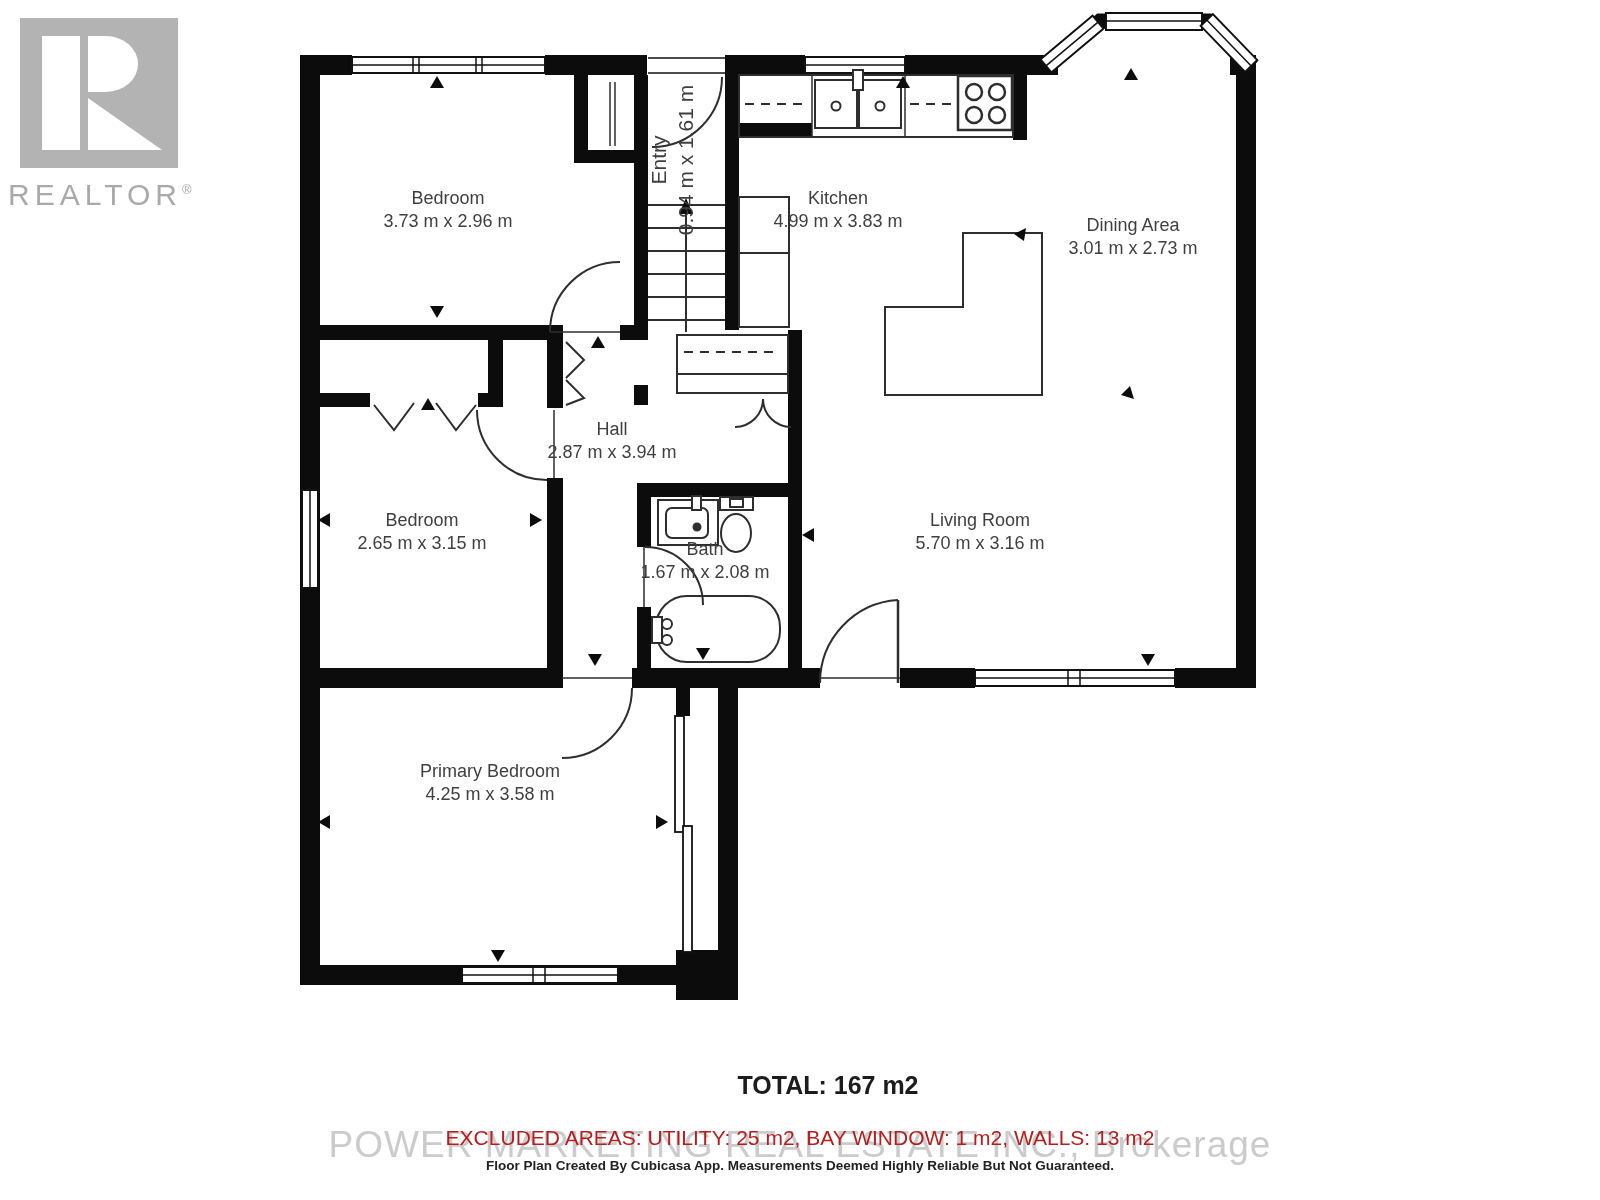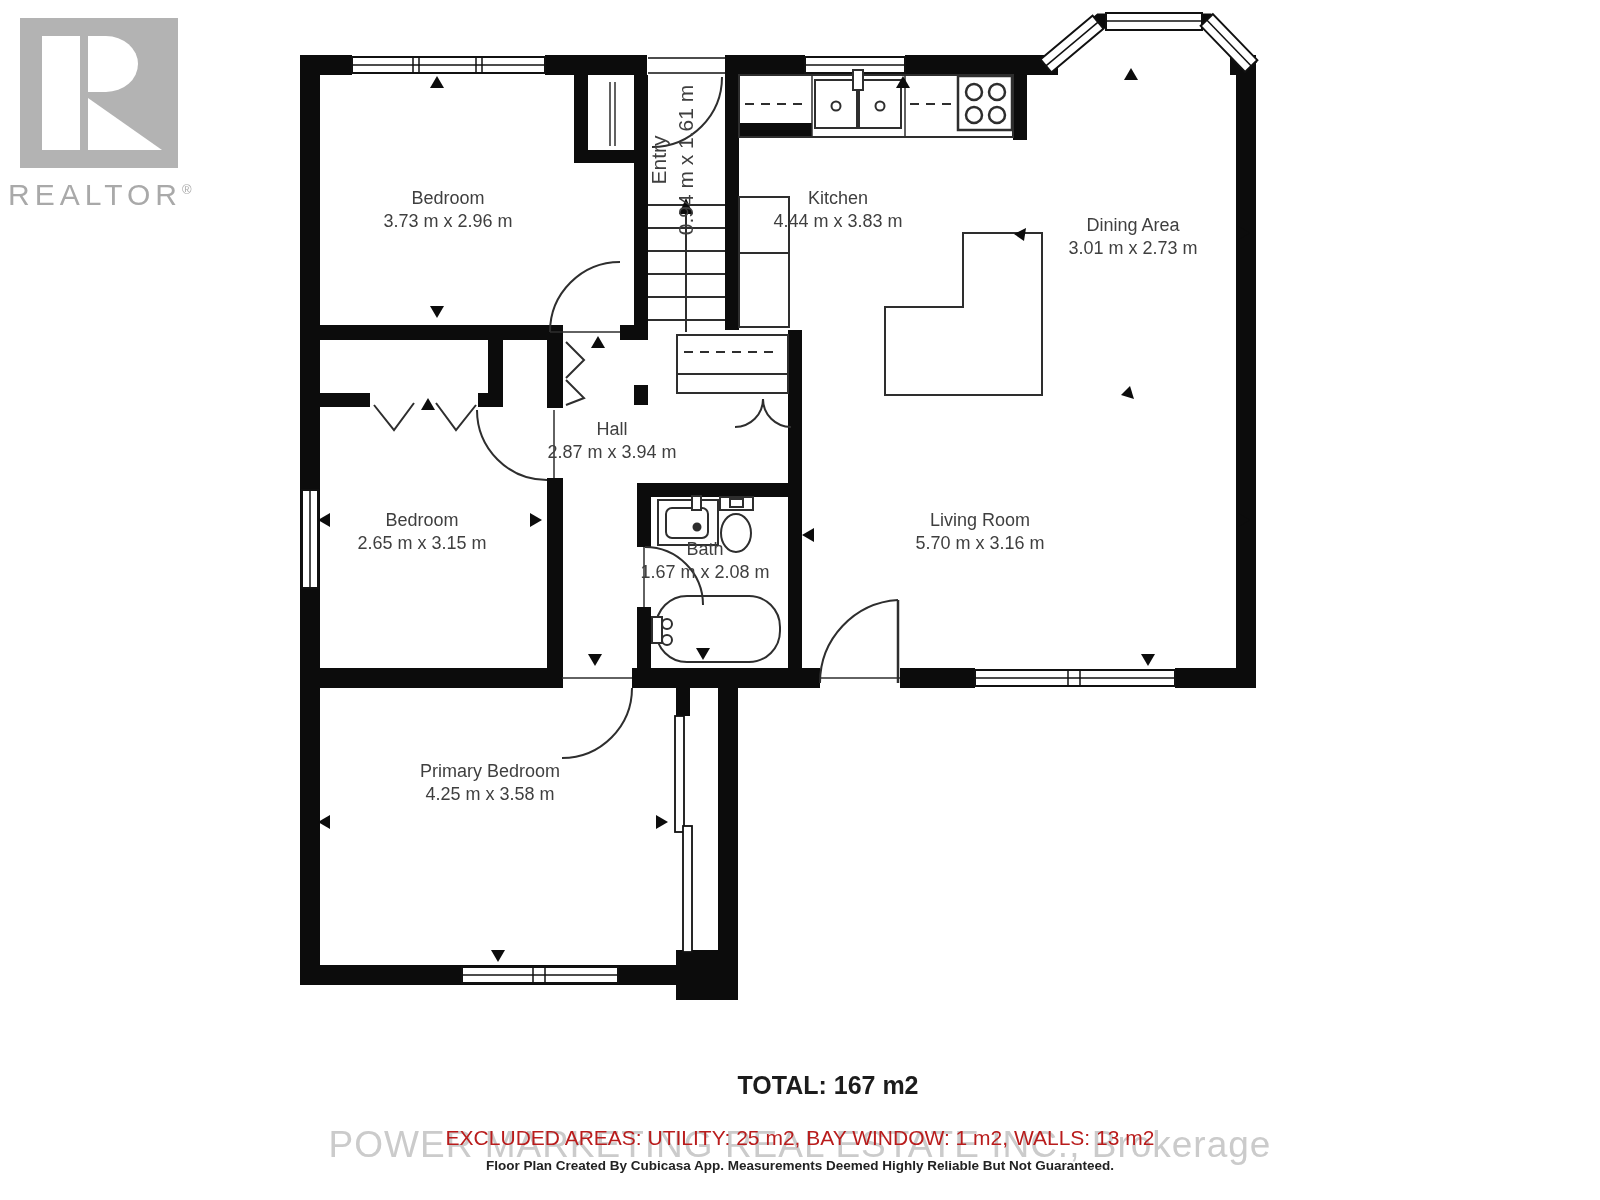--- a/index.html
+++ b/index.html
@@ -286,21 +286,21 @@
     <span class="dims">3.73 m x 2.96 m</span>
   </div>
 
   <div class="room-label rotated" style="left:672px;top:160px;">
     <span>Entry</span>
     <span class="dims">0.94 m x 1.61 m</span>
   </div>
 
   <div class="room-label" style="left:838px;top:210px;">
     <span>Kitchen</span>
-    <span class="dims">4.44 m x 3.83 m</span>
+    <span class="dims">4.99 m x 3.83 m</span>
   </div>
 
   <div class="room-label" style="left:1133px;top:237px;">
     <span>Dining Area</span>
     <span class="dims">3.01 m x 2.73 m</span>
   </div>
 
   <div class="room-label" style="left:612px;top:441px;">
     <span>Hall</span>
     <span class="dims">2.87 m x 3.94 m</span>

